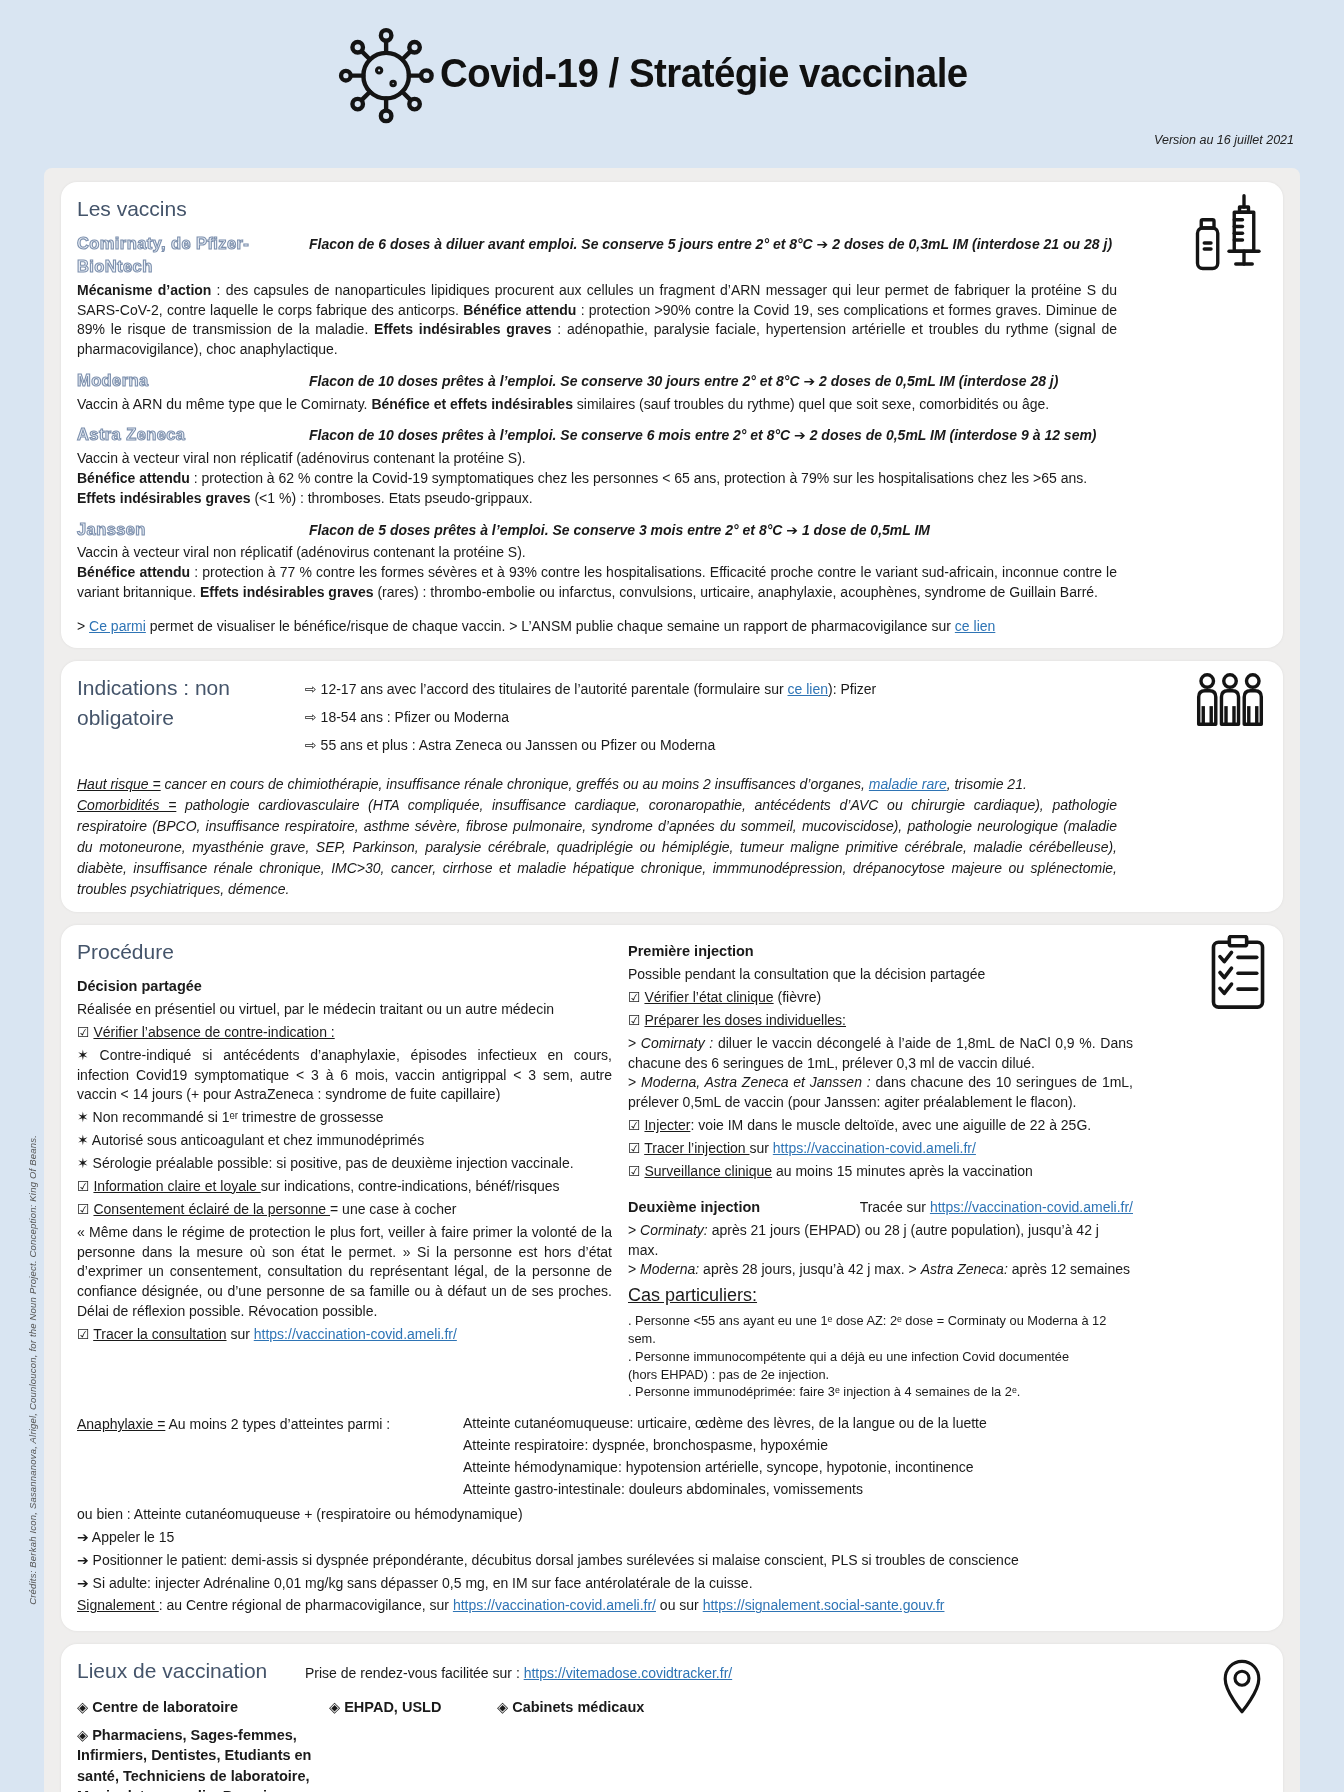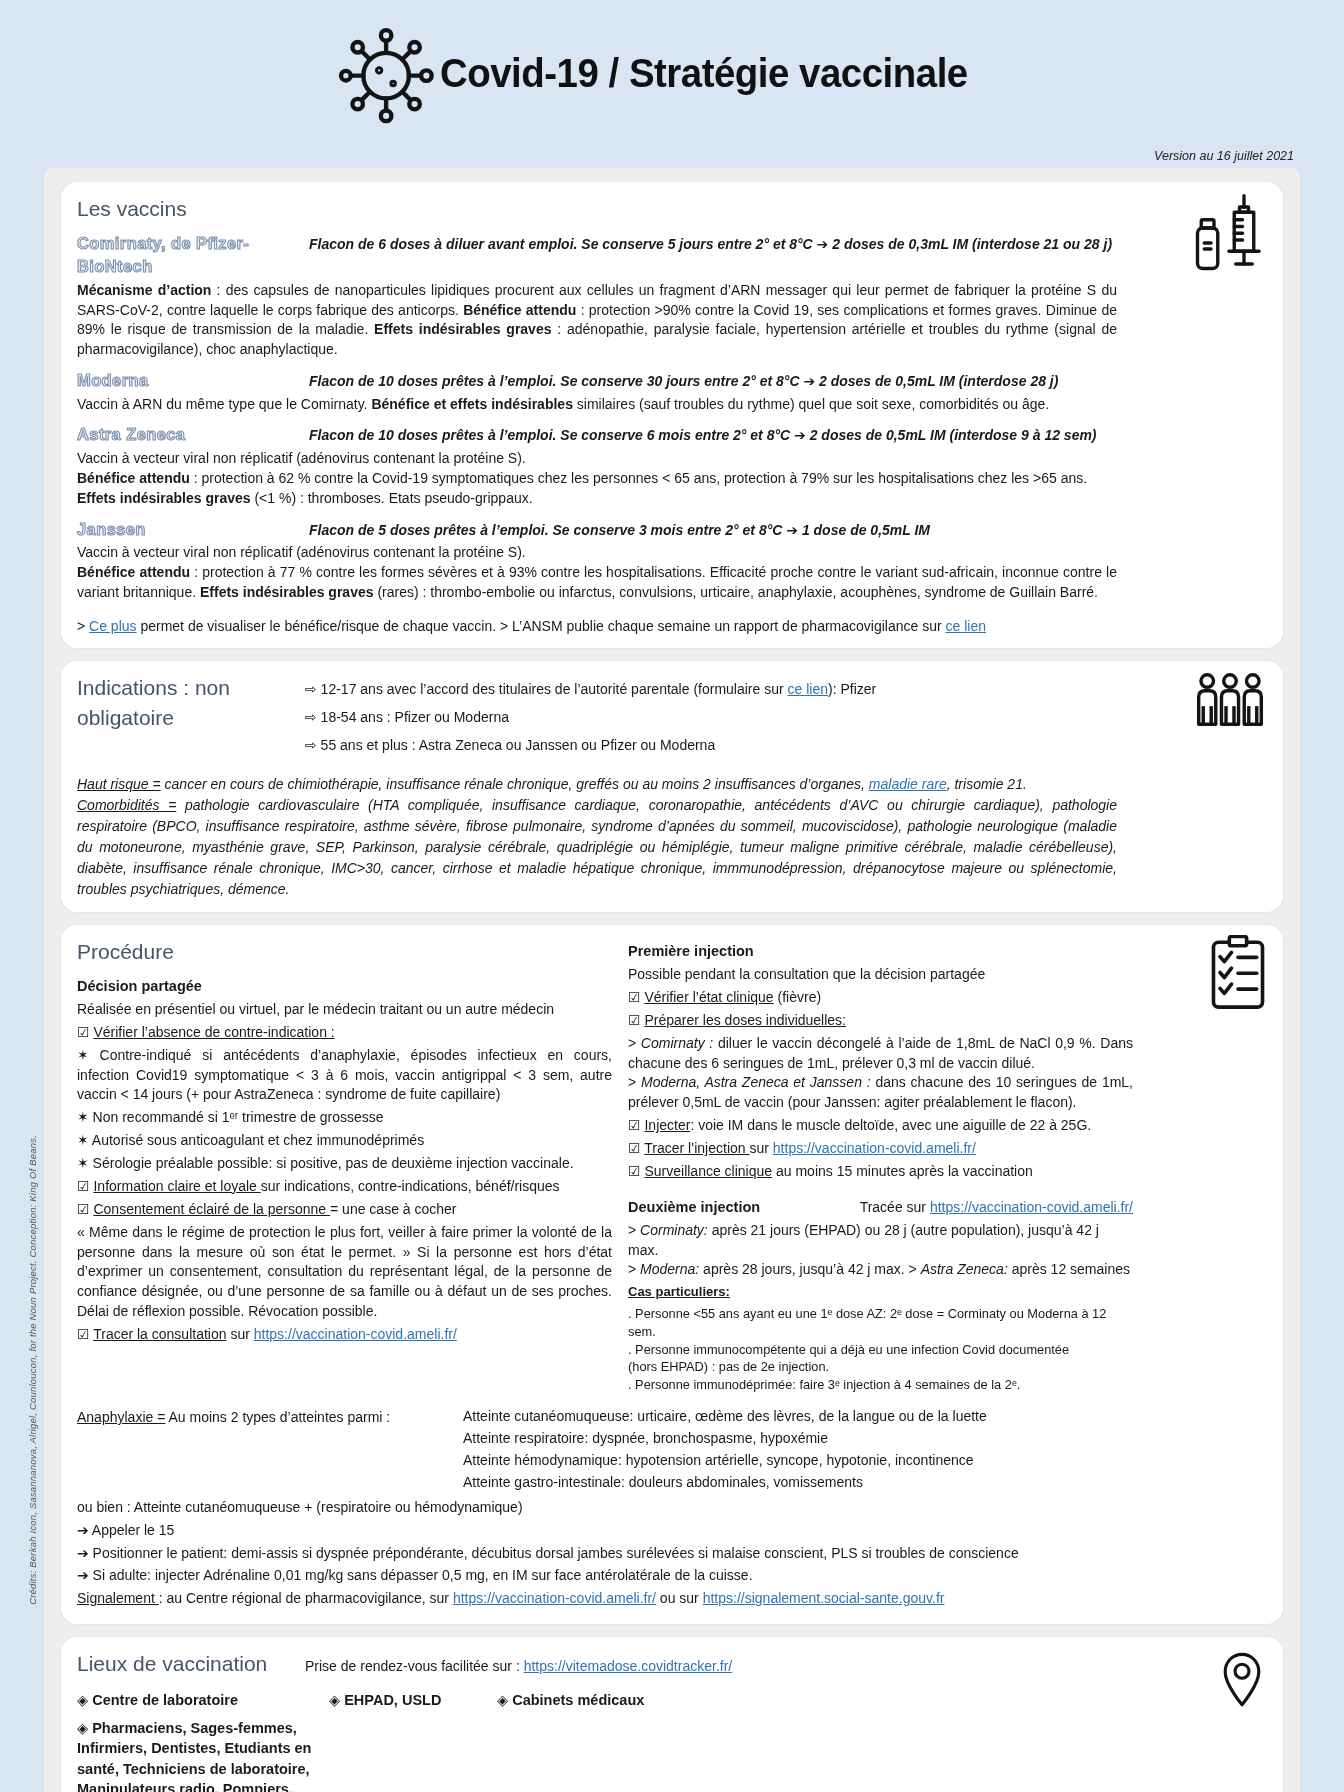--- a/index.html
+++ b/index.html
@@ -14,21 +14,21 @@
   body{
     height:1792px;overflow:hidden;position:relative;
     background:var(--pageblue);
     font-family:"Liberation Sans","DejaVu Sans",sans-serif;
     color:#1a1a1a;font-size:14px;line-height:1.42;
   }
   
   header{height:168px;position:relative;}
   .title-row{position:absolute;left:338px;top:20px;display:flex;align-items:center;gap:4px;}
   .title-row h1{font-size:40px;font-weight:700;letter-spacing:-.5px;transform:scaleX(.96);transform-origin:left;color:#111;}
-  .version{position:absolute;right:50px;top:148px;font-style:italic;font-size:12.5px;color:#222;margin-left:8px;}
+  .version{position:absolute;right:50px;top:132px;font-style:italic;font-size:12.5px;color:#222;margin-left:8px;}
   
   .content{margin:0 44px;background:var(--panel);border-radius:8px;padding:14px 17px 16px;}
   .card{background:#fff;border-radius:16px;padding:10px 16px 12px;margin-bottom:13px;position:relative;box-shadow:0 0 3px rgba(0,0,0,.07);}
   h2.sec{color:var(--accent);font-size:21px;font-weight:400;margin:2px 0 8px;}
   
   .s-b{font-weight:700;}
   .s-i{font-style:italic;}
   .s-u{text-decoration:underline;}
   .s-a{color:var(--link);text-decoration:underline;}
   .prewrap{white-space:pre-line;}
@@ -54,21 +54,21 @@
   .proc-cols{display:flex;gap:16px;}
   .col-left{flex:0 0 535px;}
   .col-right{flex:0 0 505px;padding-top:6px;}
   .proc h3{font-size:14.5px;font-weight:700;margin:9px 0 3px;}
   .proc p{margin:3px 0;}
   .check{margin:7px 0;}
   .star{margin-left:14px;}
   .deux-row{display:flex;align-items:baseline;margin-top:15px;}
   .deux-row h3{margin:0;}
   .deux-row .trace{margin-left:auto;}
-  .cas-title{margin-top:6px;font-size:13px;font-weight:bold;}
+  .cas-title{margin-top:6px;font-size:18px;}
   .cas-par{font-size:12.8px;line-height:1.4;}
   .effet-block{margin-top:8px;}
   .ana-row{display:flex;margin-top:4px;}
   .ana-label{flex:0 0 386px;}
   .ana-list p{margin:2px 0;}
   .oubien{margin-left:150px;margin-top:3px;}
   .arrow-p{margin:6px 0;}
   .signalement{margin-top:11px;}
   
   .lieux-head{display:flex;align-items:baseline;}
@@ -169,21 +169,21 @@
 
       <div class="ventry">
         <div class="vhead">
           <span class="vname">Janssen</span>
           <span class="vflacon">Flacon de 5 doses prêtes à l’emploi. Se conserve 3 mois entre 2° et 8°C ➔ 1 dose de 0,5mL IM</span>
         </div>
         <p class="vbody prewrap just"><span>Vaccin à vecteur viral non réplicatif (adénovirus contenant la protéine S).
 </span><span class="s-b">Bénéfice attendu</span><span> : protection à 77 % contre les formes sévères et à 93% contre les hospitalisations. Efficacité proche contre le variant sud-africain, inconnue contre le variant britannique. </span><span class="s-b">Effets indésirables graves</span><span> (rares) : thrombo-embolie ou infarctus, convulsions, urticaire, anaphylaxie, acouphènes, syndrome de Guillain Barré.</span></p>
       </div>
 
-      <p class="links-line"><span>&gt; </span><span class="s-a">Ce plus</span><span> permet de visualiser le  bénéfice/risque de chaque vaccin.        &gt; L’ANSM publie chaque semaine un rapport de pharmacovigilance sur </span><span class="s-a">ce lien</span></p>
+      <p class="links-line"><span>&gt; </span><span class="s-a">Ce parmi</span><span> permet de visualiser le  bénéfice/risque de chaque vaccin.        &gt; L’ANSM publie chaque semaine un rapport de pharmacovigilance sur </span><span class="s-a">ce lien</span></p>
     </div>
   </section>
 
   <section class="card">
     <span class="icon-tr">
       <svg width="74" height="56" viewBox="0 0 130 95" fill="none" stroke="#141414" stroke-width="6" stroke-linejoin="round">
         <circle cx="25" cy="16" r="11"></circle>
         <path d="M10 92 V44 Q10 33 21 33 H29 Q40 33 40 44 V92 H10 Z"></path>
         <line x1="18" y1="60" x2="18" y2="92"></line>
           <line x1="32" y1="60" x2="32" y2="92"></line>

